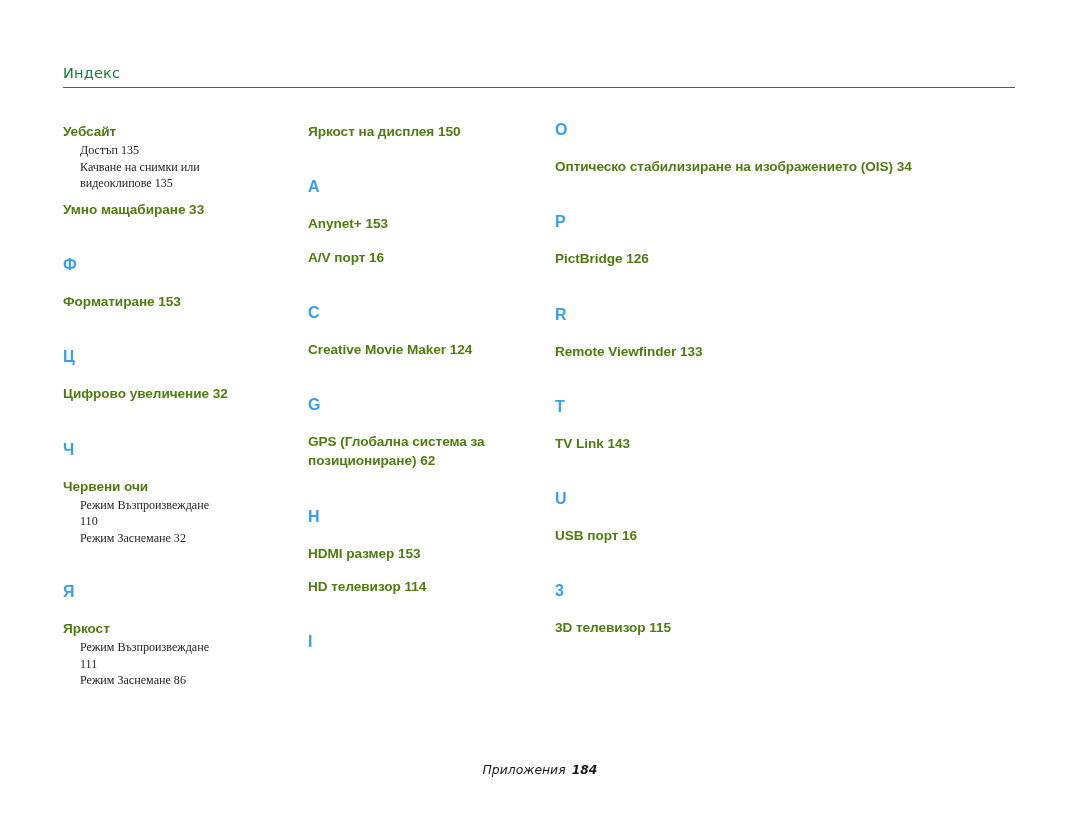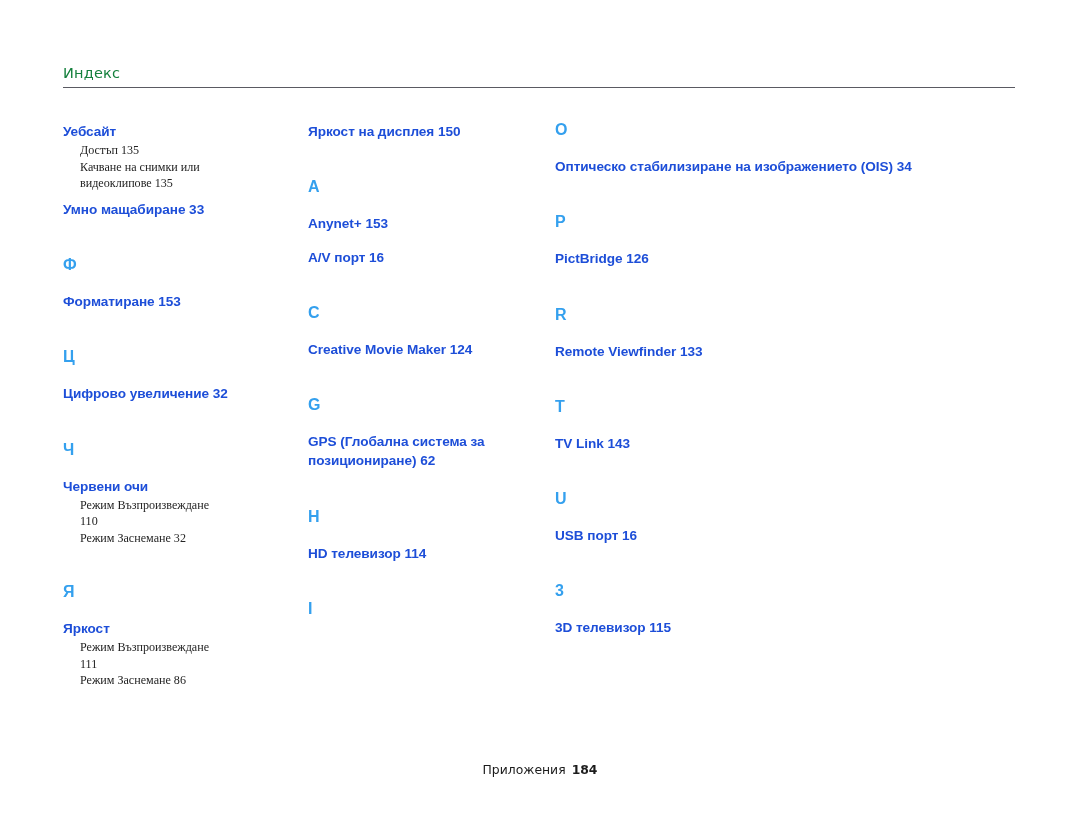--- a/index.html
+++ b/index.html
@@ -65,21 +65,21 @@
     margin-top: 0;
   }
 
   .entry {
     margin-bottom: 0px;
   }
   .entry-title {
     font-weight: bold;
     font-size: 13.6px;
     line-height: 1.42;
-    color: #1d4ed8;
+    color: #4d7c0f;
     letter-spacing: -0.05px;
   }
   .entry + .entry {
     margin-top: 14px;
   }
   .entry.has-subs + .entry {
     margin-top: 8px;
   }
   .sub-list {
     margin: 1px 0 0 0;
@@ -102,20 +102,21 @@
   
   .page-footer {
     position: absolute;
     left: 0;
     top: 762px;
     width: 1080px;
     text-align: center;
     font-family: "DejaVu Sans", sans-serif;
     font-size: 12.4px;
     color: #1c1c1c;
+    font-style: italic;
   }
   .page-footer .fnum {
     font-weight: bold;
     margin-left: 6px;
   }
 </style>
 </head>
 <body>
 
 <div class="page-header">
@@ -215,20 +216,23 @@
         <div class="block-body">
           <div class="entry">
             <div class="entry-title">GPS (Глобална система за позициониране)  62</div>
           </div>
         </div>
       </div>
       <div class="block">
         <div class="section-letter">H</div>
         <div class="block-body">
           <div class="entry">
+            <div class="entry-title">HDMI размер  153</div>
+          </div>
+          <div class="entry">
             <div class="entry-title">HD телевизор  114</div>
           </div>
         </div>
       </div>
       <div class="block">
         <div class="section-letter">I</div>
         <div class="block-body">
         </div>
       </div>
     </div>

